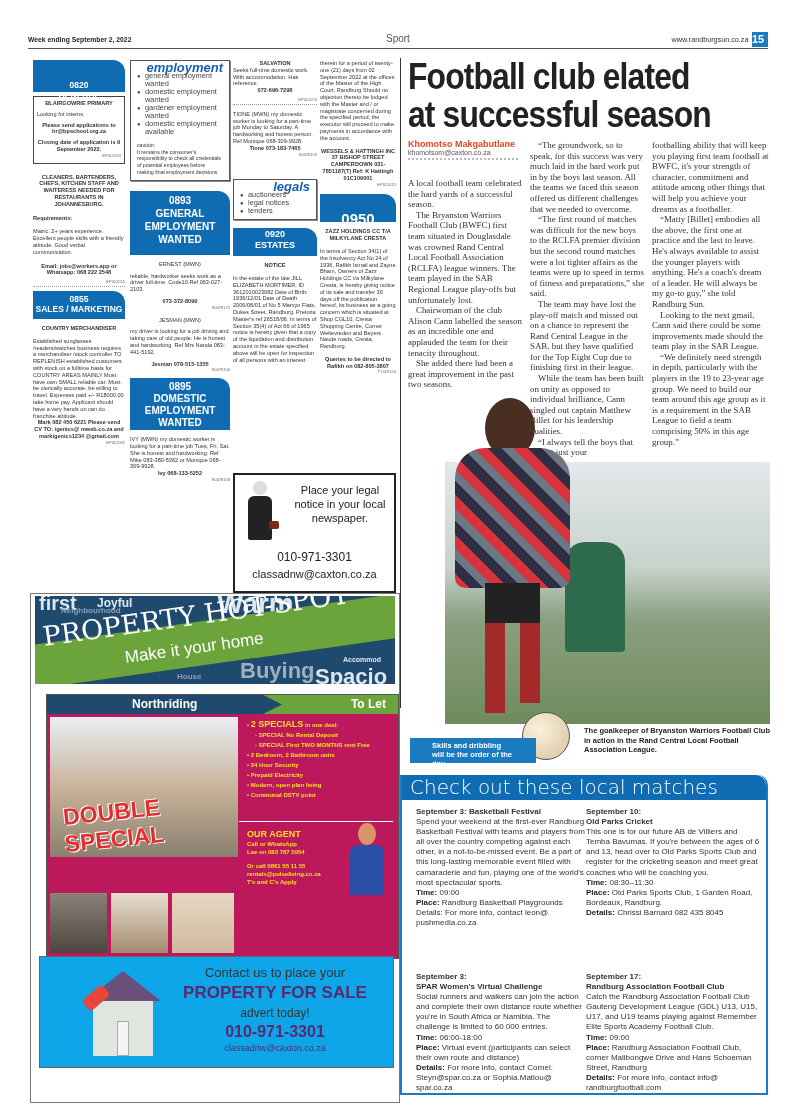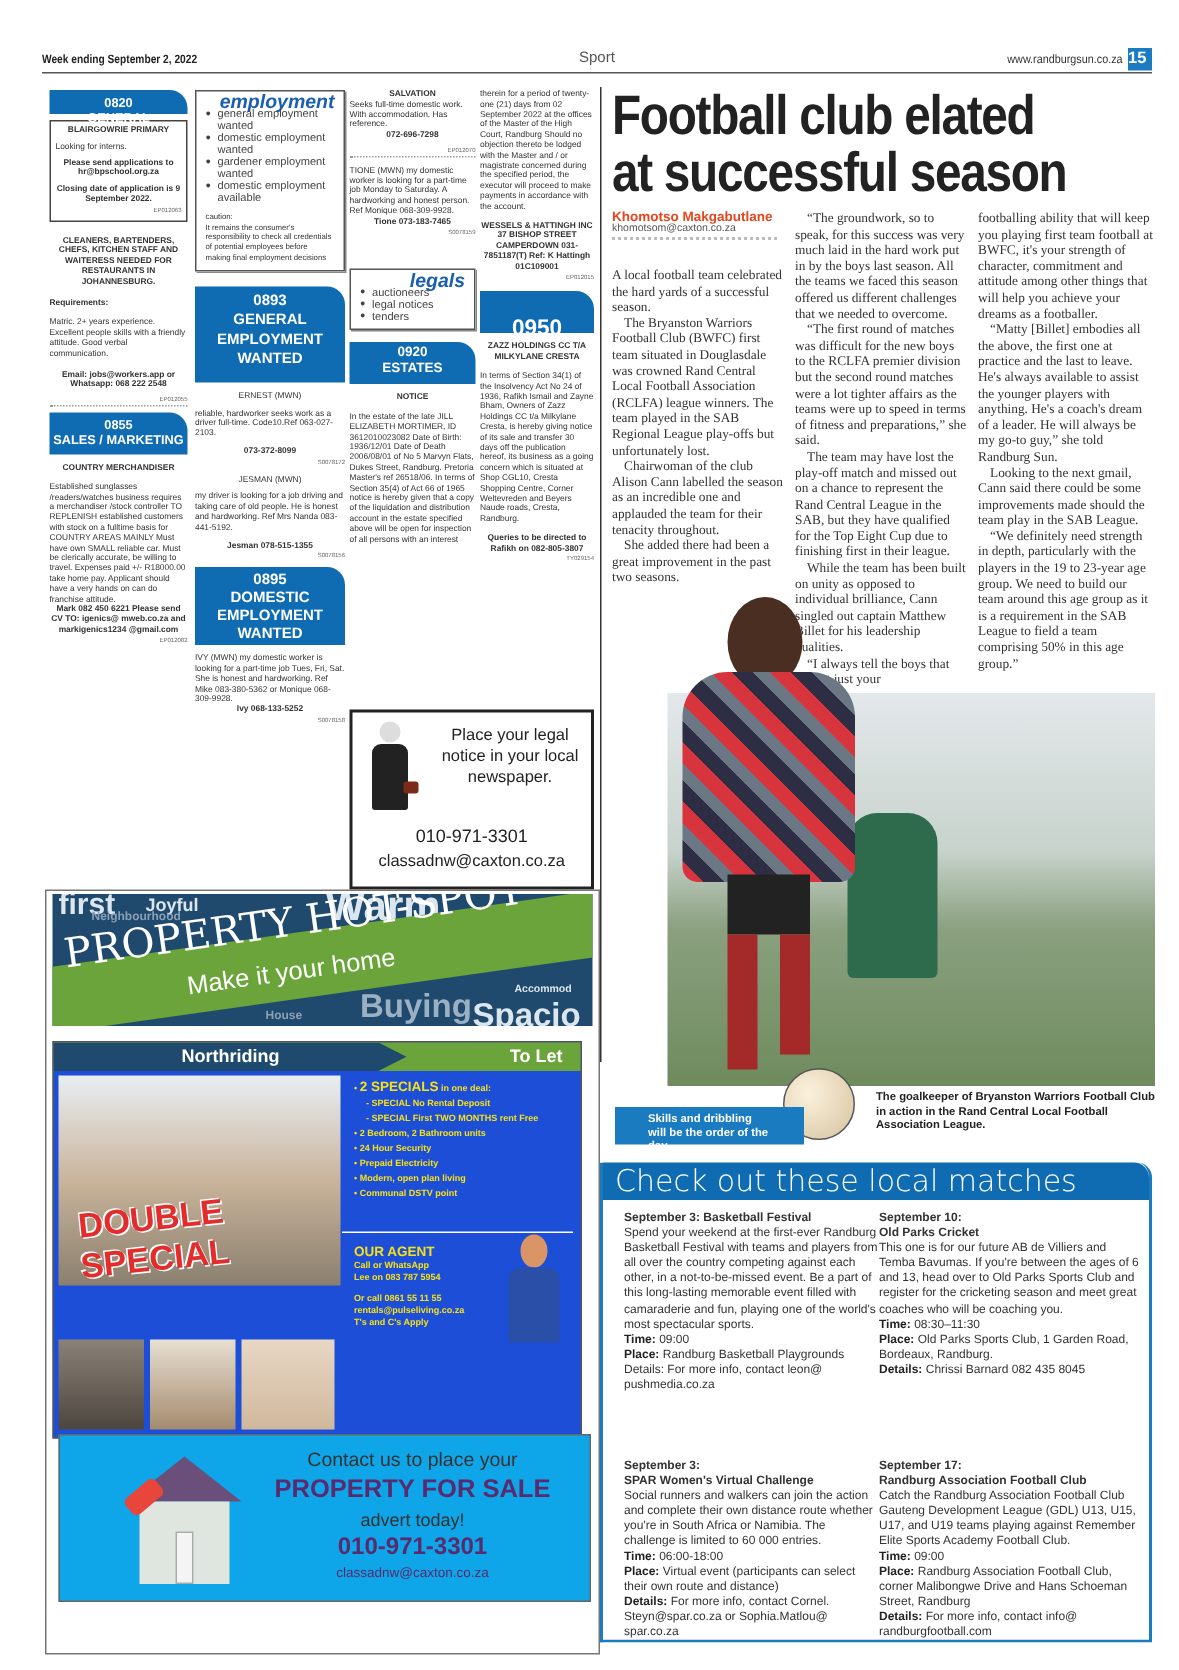--- a/index.html
+++ b/index.html
@@ -28,35 +28,35 @@
 .serif p{text-indent:8px}
 .cap1{position:absolute;left:410px;top:738px;width:126px;height:25px;background:#1a7bc0;color:#fff;font-size:7.5px;font-weight:bold;padding:3px 22px;line-height:9px}
 .cap2{position:absolute;left:584px;top:726px;width:190px;font-size:7.5px;font-weight:bold;line-height:9.6px;color:#222}
 .matches{position:absolute;left:400px;top:775px;width:368px;height:320px;border:2px solid #1a7bc0;border-top:none;border-radius:0 10px 0 0}
 .matches .t{background:#0f6cb3;color:#fff;font-size:20px;height:25px;line-height:25px;padding-left:8px;border-radius:0 10px 0 0;font-family:"DejaVu Sans",sans-serif;font-weight:200}
 .mcol{position:absolute;font-size:8px;line-height:10.1px;color:#333}
 .mcol b{color:#222}
 .prop{position:absolute;left:30px;top:593px;width:370px;height:510px;border:1px solid #777}
 .banner{position:absolute;left:4px;top:2px;width:360px;height:88px;background:#1f4a6e;overflow:hidden}
 .banner .g{position:absolute;left:-20px;top:22px;width:420px;height:44px;background:#6aa43a;transform:rotate(-8deg)}
-.listing{position:absolute;left:4px;top:100px;width:353px;height:265px;border:1px solid #555;background:#1d4ed8}
+.listing{position:absolute;left:15px;top:100px;width:353px;height:265px;border:1px solid #555;background:#be185d}
 .footer{position:absolute;left:8px;top:362px;width:355px;height:112px;border:1px solid #666;background:#0ea5e9}
 </style>
 </head>
 <body>
 
 <div class="hdr">
   <span class="l">Week ending September 2, 2022</span>
   <span class="c">Sport</span>
   <span class="r">www.randburgsun.co.za</span>
   <span class="pg">15</span>
 </div>
 
 <div class="col" style="left:33px;top:60px;width:92px">
-  <div class="sec" style="height:16px;padding-top:3px;font-size:8.5px;line-height:10px">
+  <div class="sec" style="height:32px;padding-top:20px;font-size:8.5px;line-height:10px">
     <span>0820</span>
     <span>GENERAL</span>
   </div>
   <div class="box" style="margin-top:4px">
     <div class="ctr b">BLAIRGOWRIE PRIMARY</div>
     <div style="margin:4px 0">Looking for interns.</div>
     <div class="ctr b">Please send applications to hr@bpschool.org.za</div>
     <div class="ctr b" style="margin-top:4px">Closing date of application is 9 September 2022.</div>
     <div class="ref">EP012063</div>
   </div>

